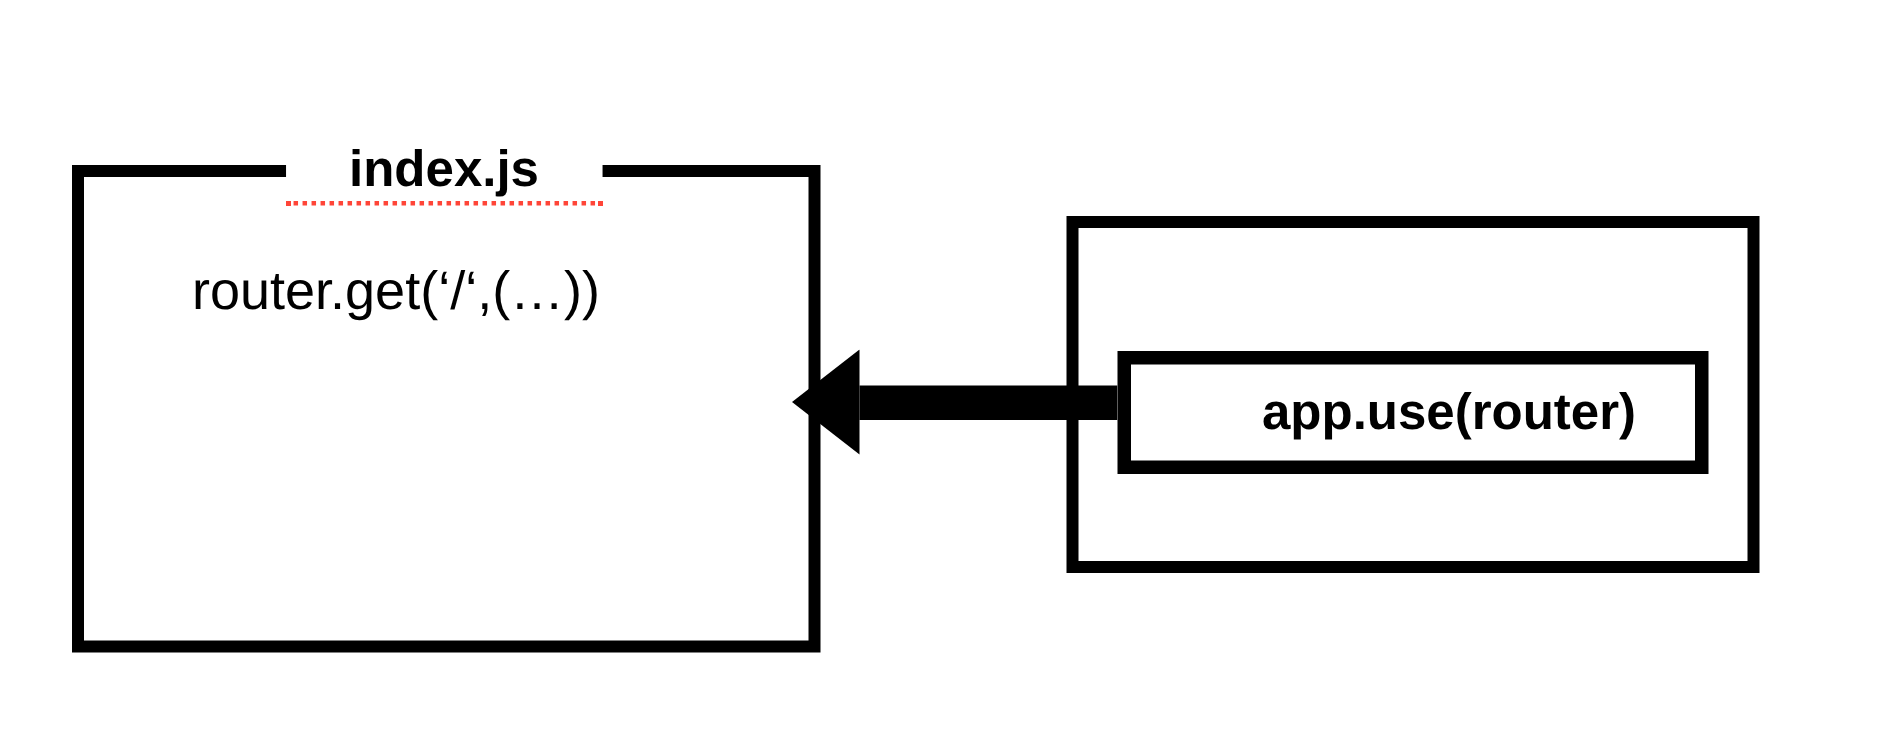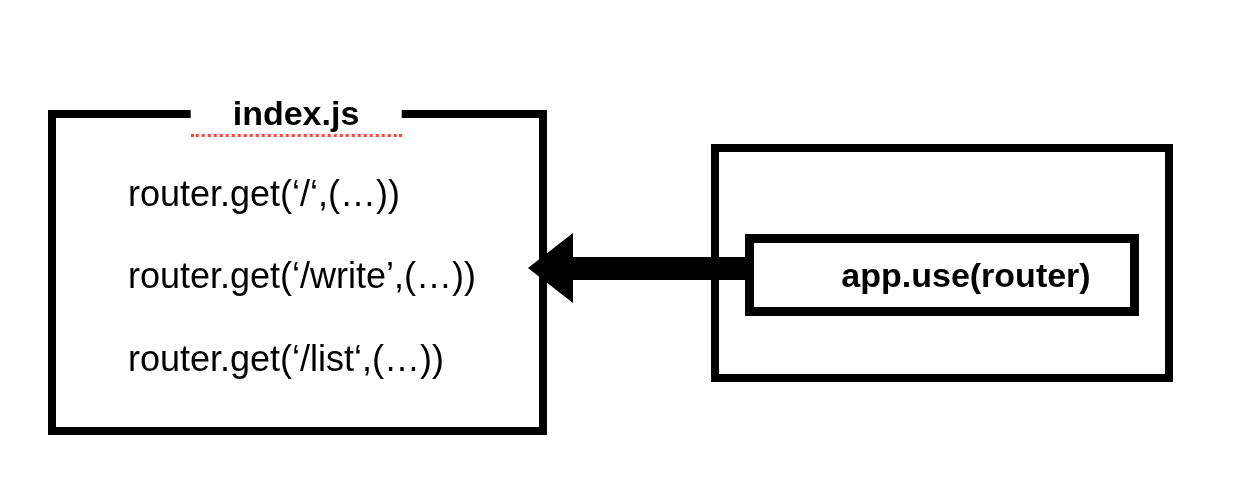--- a/index.html
+++ b/index.html
@@ -54,22 +54,20 @@
 </style>
 </head>
 <body>
 
 <div class="canvas">
 
   <div class="file-box box-index"></div>
   <div class="file-title title-index">index.js</div>
 
   <div class="code-line line-1">router.get(‘/‘,(…))</div>
-  <div class="code-line line-2">router.get(‘/write’,(…))</div>
-  <div class="code-line line-3">router.get(‘/list‘,(…))</div>
 
   <div class="file-box box-server"></div>
 
   <div class="code-box">
     <span>app.use(router)</span>
   </div>
 
   <svg class="arrow-svg" viewBox="0 0 217 72" preserveAspectRatio="none" aria-hidden="true">
     <rect x="45" y="24" width="172" height="23" fill="#000000"></rect>
     <polygon points="0,35 45,0 45,70" fill="#000000"></polygon>

